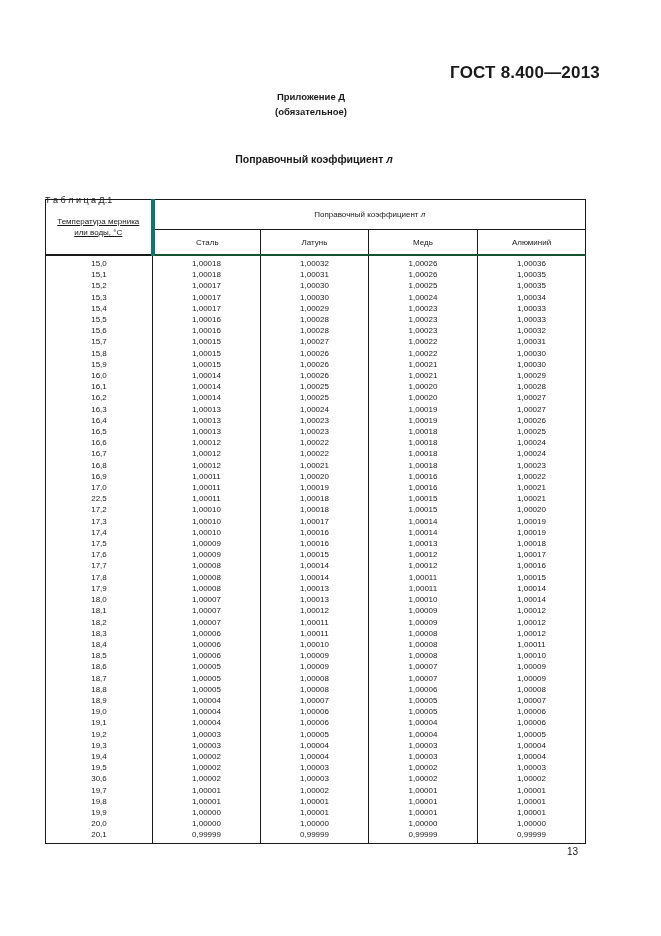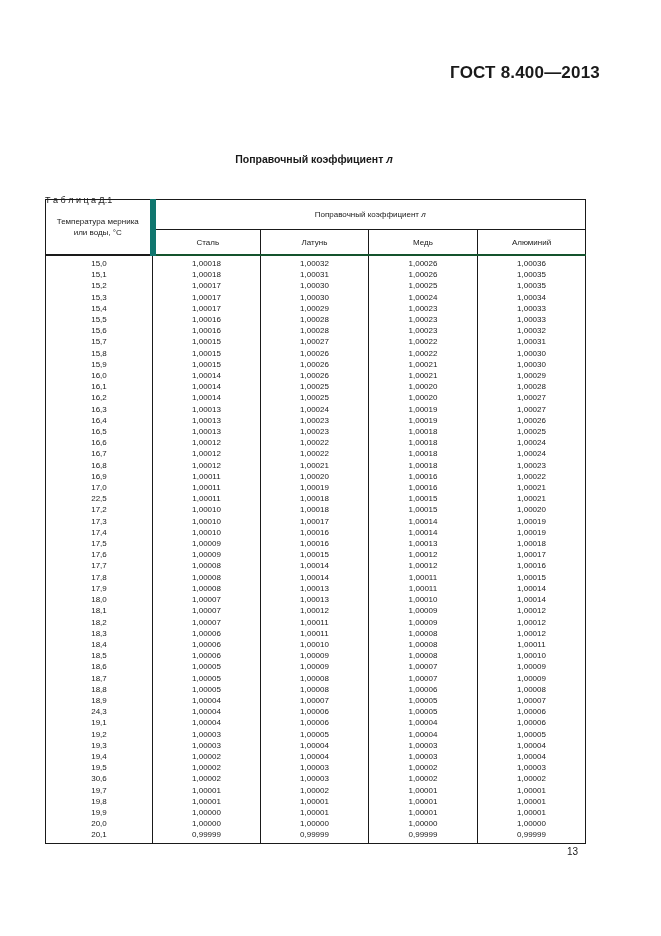--- a/index.html
+++ b/index.html
@@ -36,21 +36,21 @@
     width: 540px;
     border-collapse: collapse;
     table-layout: fixed;
     border: 1.5px solid #1a1a1a;
   }
   table.gost th {
     font-weight: normal; font-size: 8px;
     text-align: center; vertical-align: middle;
     padding: 0;
   }
-  th.temp-head { line-height: 11.5px; border-right: 6px solid #0f766e; border-bottom: 2px solid #1a1a1a; }
+  th.temp-head { line-height: 11.5px; border-right: 4px solid #0f766e; border-bottom: 2px solid #1a1a1a; text-decoration: underline; }
   th.span-head { height: 29px; border-bottom: 1px solid #1a1a1a; }
   tr.subhead th { height: 24px; border-bottom: 2px solid #14532d; }
   tr.subhead th + th { border-left: 1px solid #1a1a1a; margin-left: 32px; }
 
   tbody td {
     font-size: 8px; text-align: center;
     padding: 0; height: 11.2px; line-height: 11.2px;
     overflow: hidden; white-space: nowrap;
   }
   tbody td + td { border-left: 1px solid #1a1a1a; }
@@ -63,20 +63,22 @@
   }
 </style>
 </head>
 <body>
 
 <div class="page">
 
   <div class="doc-number">ГОСТ 8.400—2013</div>
 
   <div class="appendix">
+    <div>Приложение Д</div>
+    <div>(обязательное)</div>
   </div>
 
   <div class="doc-title"><span>Поправочный коэффициент </span><span class="sym">л</span></div>
 
   <div class="table-label">Т а б л и ц а  Д.1</div>
 
   <table class="gost">
     <colgroup>
       <col style="width:107px">
         <col style="width:108px">
@@ -374,21 +376,21 @@
           <td>1,00008</td>
         </tr>
         <tr>
           <td>18,9</td>
           <td>1,00004</td>
           <td>1,00007</td>
           <td>1,00005</td>
           <td>1,00007</td>
         </tr>
         <tr>
-          <td>24,3</td>
+          <td>19,0</td>
           <td>1,00004</td>
           <td>1,00006</td>
           <td>1,00005</td>
           <td>1,00006</td>
         </tr>
         <tr>
           <td>19,1</td>
           <td>1,00004</td>
           <td>1,00006</td>
           <td>1,00004</td>

